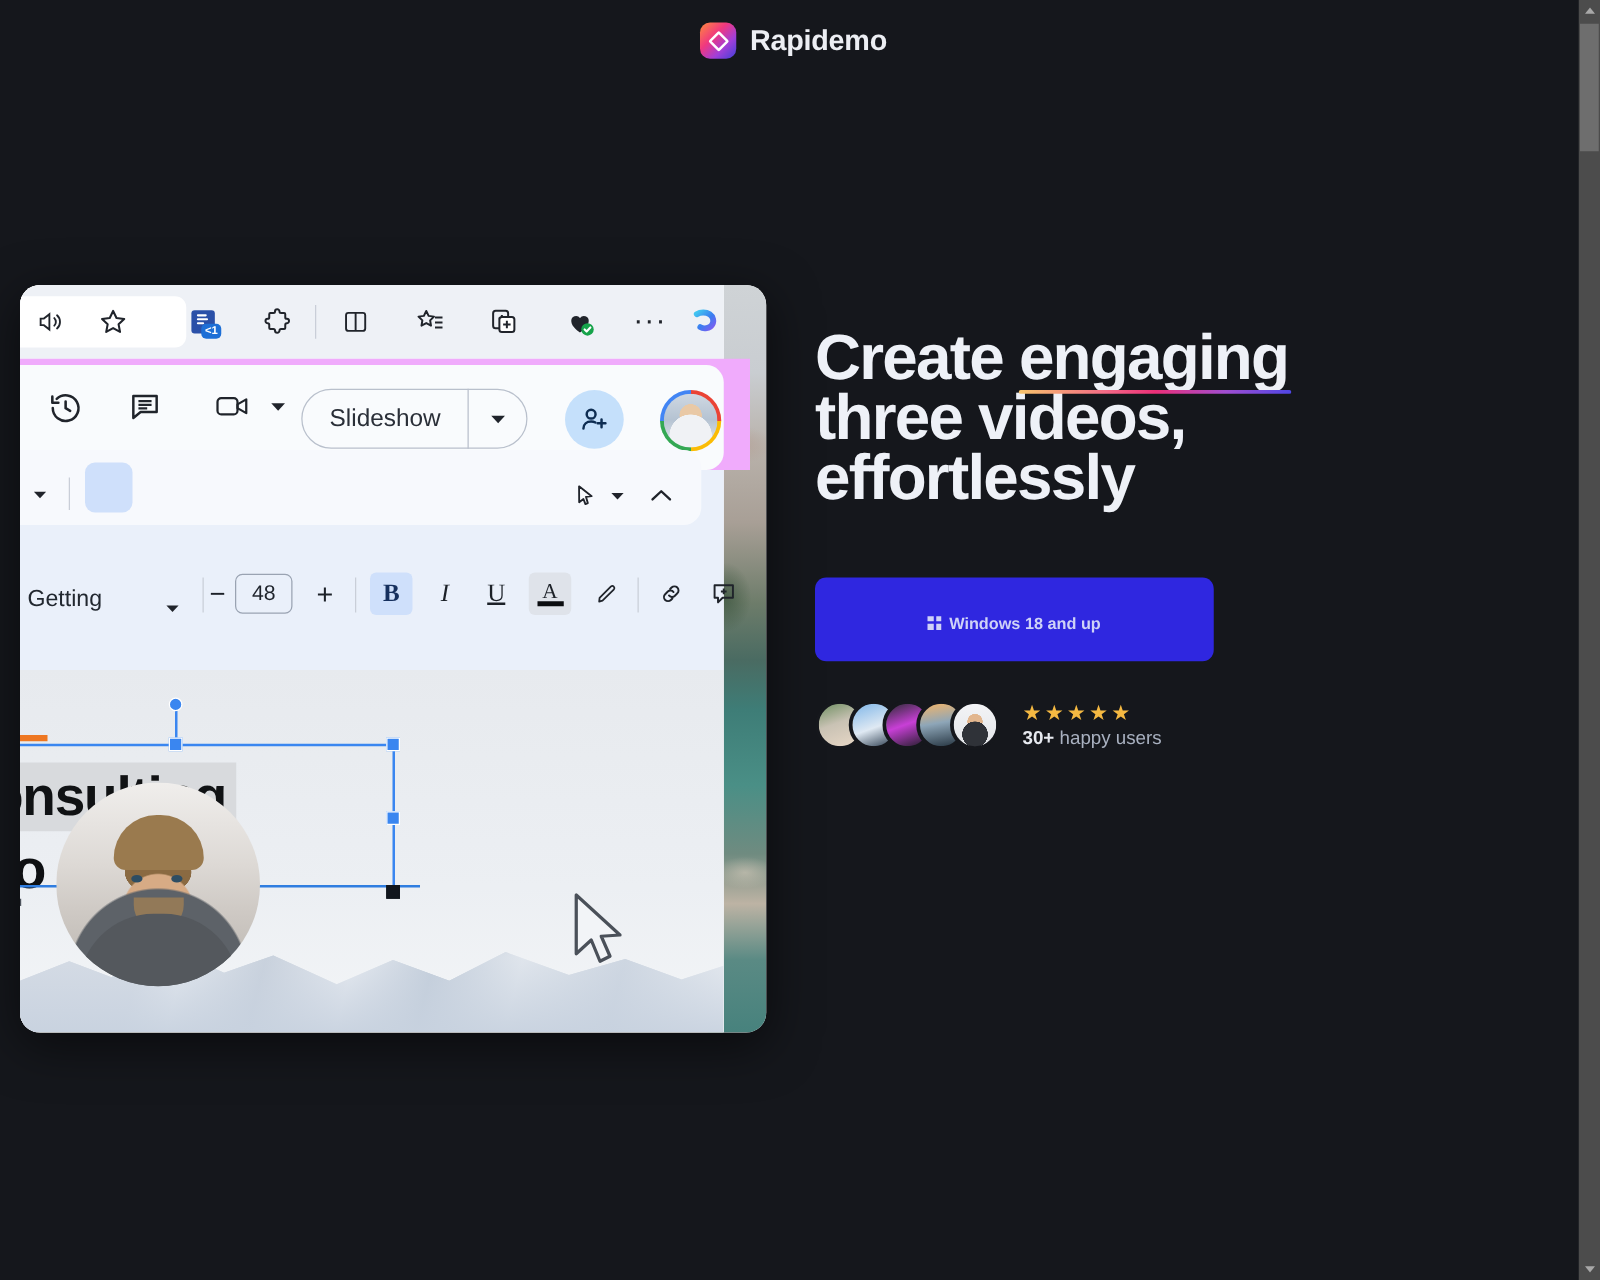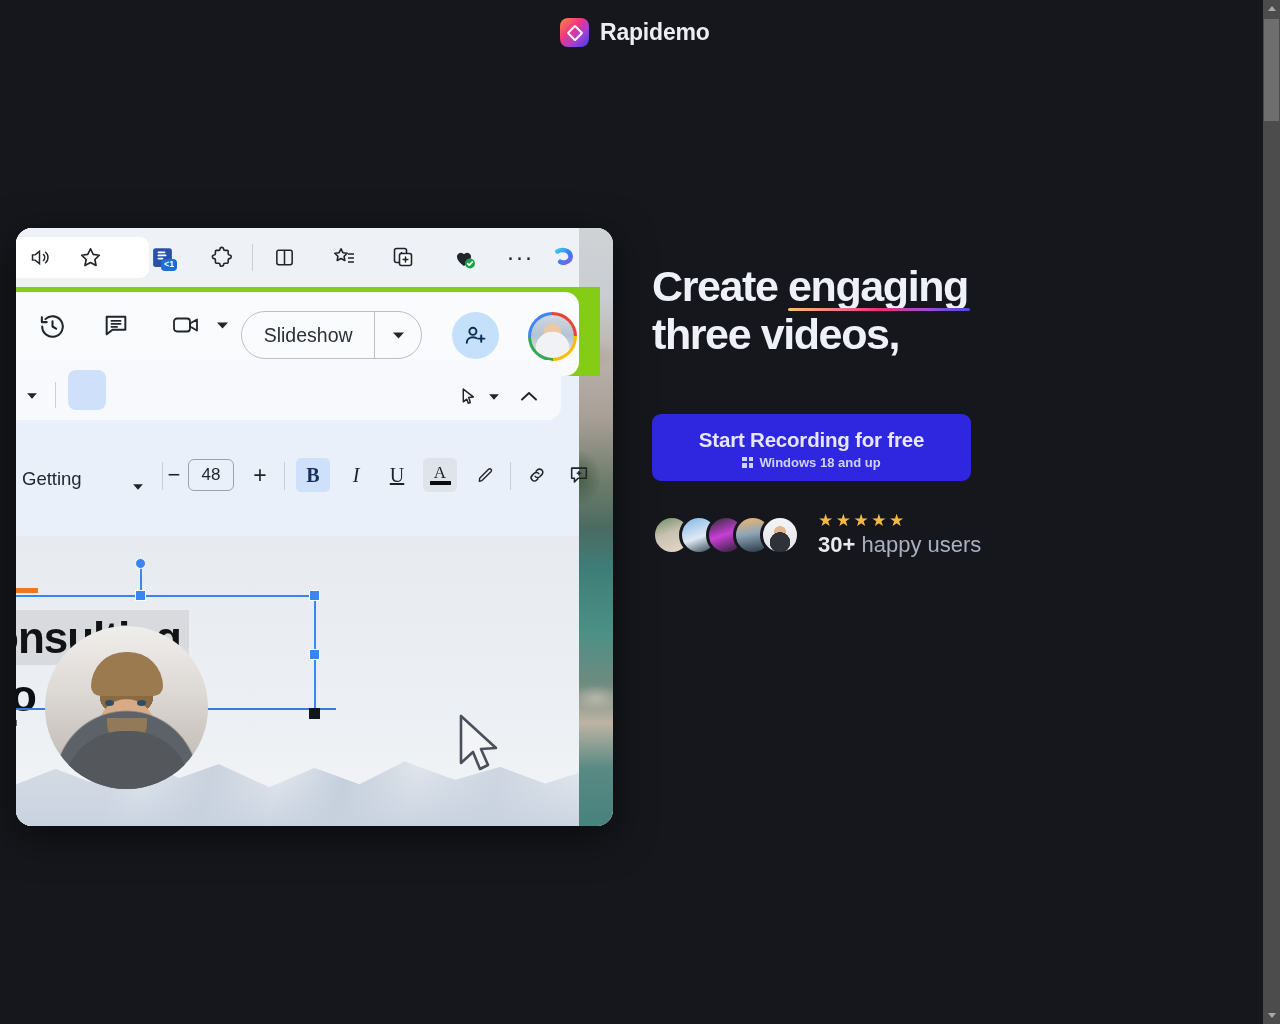--- a/index.html
+++ b/index.html
@@ -97,21 +97,21 @@
   }
   .icon-btn {
     position: absolute; display: flex; align-items: center; justify-content: center;
     cursor: pointer;
   }
   .sep-v { position:absolute; width:1px; background:#c9ced8; }
 
   
   .bar-actions {
     position: absolute; left: 0; top: 59px; width: 584px; height: 89px;
-    background: #84cc16;
+    background: #f0abfc;
   }
   .bar-actions-card{
     position:absolute; left:-40px; top:5px; width:603px; height:84px;
     background:#f9fbfd; border-radius:14px;
   }
   .slideshow-btn {
     position: absolute; left: 225px; top: 24px;
     width: 181px; height: 48px;
     border: 1px solid #b9c0cc; border-radius: 26px;
     display: flex; align-items: center;
@@ -251,21 +251,21 @@
     background:#1b1e22; color:#ffffff;
     font-size:28px; font-weight:700; letter-spacing:-.3px;
     padding:14px 21px; border-radius:14px; white-space:nowrap;
   }
   
   .fake-cursor { position:absolute; left:440px; top:485px; }
 
   
   .hero { position:absolute; left:652px; top:262px; width:600px; }
   .hero h1 {
-    font-size: 43px; line-height: 48px; font-weight: 800;
+    font-size: 51px; line-height: 48px; font-weight: 800;
     color: #eef1f7; letter-spacing: -1.4px;
   }
   .hero h1 .u {
     position: relative; white-space: nowrap;
   }
   .hero h1 .u::after{
     content:""; position:absolute; left:0; right:-2px; bottom:-1px; height:3px;
     background: linear-gradient(90deg,#f7c46c 0%, #f36a86 32%, #ec2f78 50%, #a04ed0 76%, #4f46e5 100%);
     border-radius:2px;
   }
@@ -300,21 +300,21 @@
   .av:first-child{ margin-left:0; }
   .av1{ background: linear-gradient(160deg,#6f8f62 0%,#c9c2b4 45%,#e8d8c6 100%); }
   .av2{ background: linear-gradient(160deg,#7fb6e8 0%,#dfe9f3 55%,#2a3b4d 100%); }
   .av3{ background: linear-gradient(160deg,#2b2b33 0%,#c83fd6 48%,#1d1d24 100%); }
   .av4{ background: linear-gradient(170deg,#f2b56a 0%,#8ea6b8 45%,#24333f 100%); }
   .av5{ background: radial-gradient(circle at 50% 72%, #2f3238 0 34%, transparent 35%),
                     radial-gradient(circle at 50% 42%, #e2b68e 0 23%, transparent 24%),
                     linear-gradient(180deg,#f3f4f6 0%,#e3e5e9 100%); }
   .rating-col { display:flex; flex-direction:column; gap:3px; }
   .stars { color:#f5b942; font-size:17px; letter-spacing:2.5px; line-height:1; }
-  .happy { font-size:22px; color:#a9b1c0; }
+  .happy { font-size:15px; color:#a9b1c0; }
   .happy b { color:#e7eaf0; font-weight:700; }
 
   .promo { margin-top:59px; display:flex; align-items:center; gap:10px; }
   .promo-text { font-size:15px; color:#a6aeba; }
   .promo-text b { color:#e8b55c; font-weight:400; }
 
   
   .scrollbar {
     position:absolute; right:0; top:0; width:17px; height:1024px;
     background:#4c4c4c; z-index:60;
@@ -576,25 +576,25 @@
         <path d="M5 3 L5 50 L17 39 L24 56 L32 52 L25 36 L40 35 Z" fill="#f2f4f7" stroke="#4a5059" stroke-width="2.6" stroke-linejoin="round"></path>
       </svg>
     </span>
   </div>
 </section>
 
 <main class="hero">
   <h1>
     <span>Create </span><span class="u">engaging</span><br>
     <span>three videos,</span><br>
+    <span>effortlessly</span>
   </h1>
 
 
   <button class="cta">
-    <span class="cta-main">Start Recording for free</span>
     <span class="cta-sub">
       <span class="win-glyph">
           <i></i>
           <i></i>
           <i></i>
           <i></i>
         </span>
       <span>Windows 18 and up</span>
     </span>
   </button>

